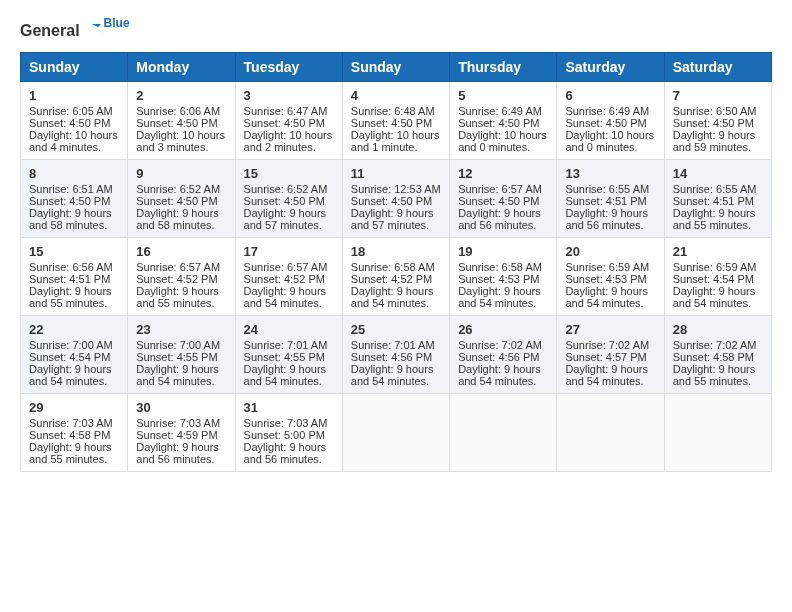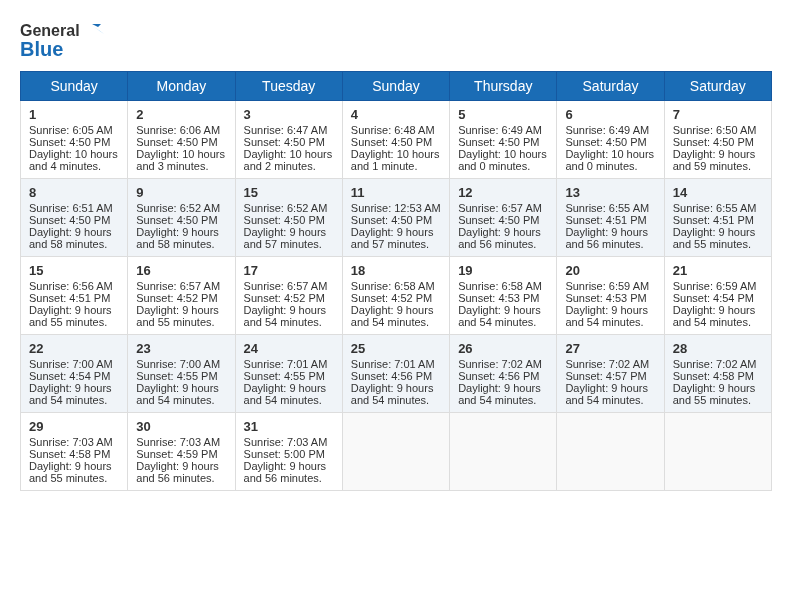--- a/index.html
+++ b/index.html
@@ -34,24 +34,24 @@
       color: #555;
     }
     .calendar {
       width: 100%;
       border-collapse: collapse;
       border: 1px solid #ccc;
     }
     .calendar th {
       background-color: #1a6cb5;
       color: white;
-      text-align: center;
+      text-align: left;
       padding: 6px 8px;
       font-size: 14px;
-      font-weight: normal;
+      font-weight: bold;
       border: 1px solid #1558a0;
     }
     .calendar td {
       vertical-align: top;
       padding: 6px 8px;
       border: 1px solid #ddd;
       font-size: 11px;
       color: #333;
       background: #fff;
       width: calc(100% / 7);
@@ -68,29 +68,29 @@
     }
     .empty-cell {
       background: #f9f9f9 !important;
     }
   </style>
 </head>
 <body>
 
 <div class="header">
   <div class="logo">
-  <div style="display:flex;flex-direction:column;align-items:flex-start;">
+  <div style="display:flex;flex-direction:row;align-items:flex-start;">
     <div style="display:flex;align-items:center;">
       <span style="font-size:16px;font-weight:bold;color:#333;">General</span>
       <svg width="22" height="22" viewBox="0 0 22 22" style="margin-left:2px;">
         <polygon points="10,4 22,10 16,7 19,4" fill="#1a6cb5"></polygon>
         <polygon points="12,7 22,14 18,11" fill="#4da6e8"></polygon>
       </svg>
     </div>
-    <span style="font-size:20px;font-weight:bold;color:#1a6cb5;margin-top:-4px;">Blue</span>
+    <span style="font-size:12px;font-weight:bold;color:#1a6cb5;margin-top:-4px;">Blue</span>
   </div>
 </div>
   <div class="title-section">
     <div class="month-title"></div>
     <div class="subtitle"></div>
   </div>
 </div>
 
 <table class="calendar">
   <thead>

